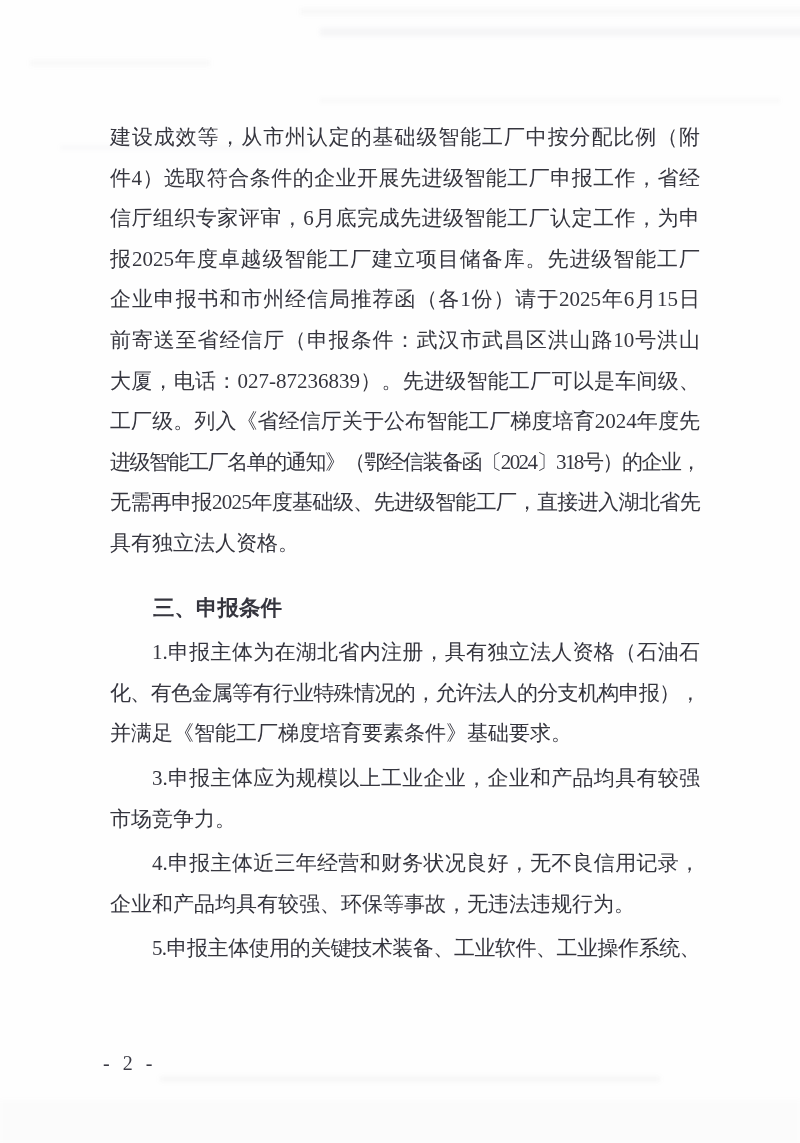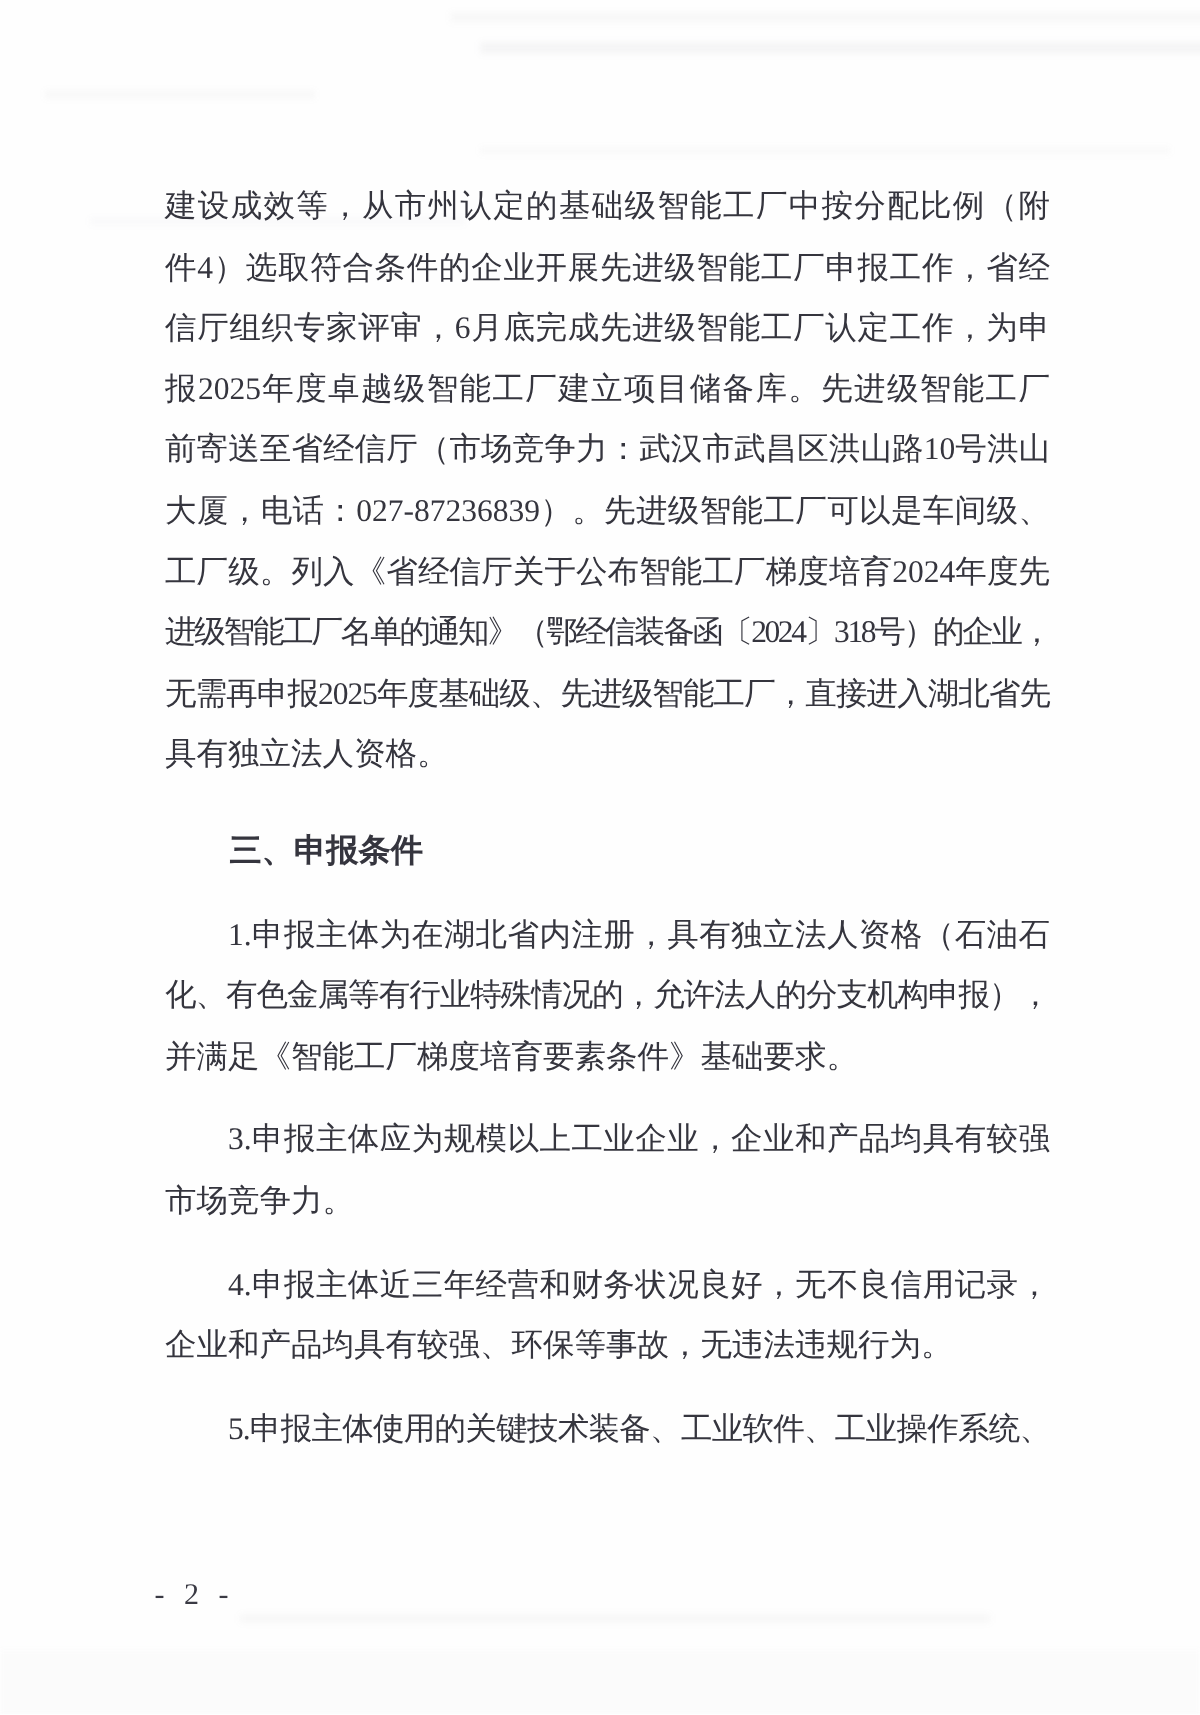--- a/index.html
+++ b/index.html
@@ -43,21 +43,21 @@
   .line.end { text-align-last: left; }
   .line.indent { text-indent: 2em; }
   .line.tight-sm { letter-spacing: -0.7px; }
   .line.tight-lg { letter-spacing: -1.6px; }
   .line.heading {
     font-weight: bold;
     margin-top: 24px;
     text-align-last: left;
     font-size: 21.5px;
   }
-  .line.item-start { margin-top: 15px; }
+  .line.item-start { margin-top: 4px; }
 
   .page-number {
     position: absolute;
     left: 103px;
     top: 1052px;
     font-size: 20px;
     letter-spacing: 4px;
     color: #3a3a44;
   }
 </style>
@@ -73,21 +73,22 @@
   <div class="artifact a5"></div>
   <div class="artifact a6"></div>
   <div class="artifact a7"></div>
 
   <main class="text-block">
 
     <div class="line">建设成效等，从市州认定的基础级智能工厂中按分配比例（附</div>
     <div class="line">件4）选取符合条件的企业开展先进级智能工厂申报工作，省经</div>
     <div class="line">信厅组织专家评审，6月底完成先进级智能工厂认定工作，为申</div>
     <div class="line">报2025年度卓越级智能工厂建立项目储备库。先进级智能工厂</div>
-    <div class="line">前寄送至省经信厅（市场竞争力：武汉市武昌区洪山路10号洪山</div>
+    <div class="line">企业申报书和市州经信局推荐函（各1份）请于2025年6月15日</div>
+    <div class="line">前寄送至省经信厅（申报条件：武汉市武昌区洪山路10号洪山</div>
     <div class="line">大厦，电话：027-87236839）。先进级智能工厂可以是车间级、</div>
     <div class="line">工厂级。列入《省经信厅关于公布智能工厂梯度培育2024年度先</div>
     <div class="line tight-lg">进级智能工厂名单的通知》（鄂经信装备函〔2024〕318号）的企业，</div>
     <div class="line tight-sm">无需再申报2025年度基础级、先进级智能工厂，直接进入湖北省先</div>
     <div class="line end">具有独立法人资格。</div>
 
     <div class="line heading indent">三、申报条件</div>
 
     <div class="line indent item-start">1.申报主体为在湖北省内注册，具有独立法人资格（石油石</div>
     <div class="line tight-sm">化、有色金属等有行业特殊情况的，允许法人的分支机构申报），</div>

